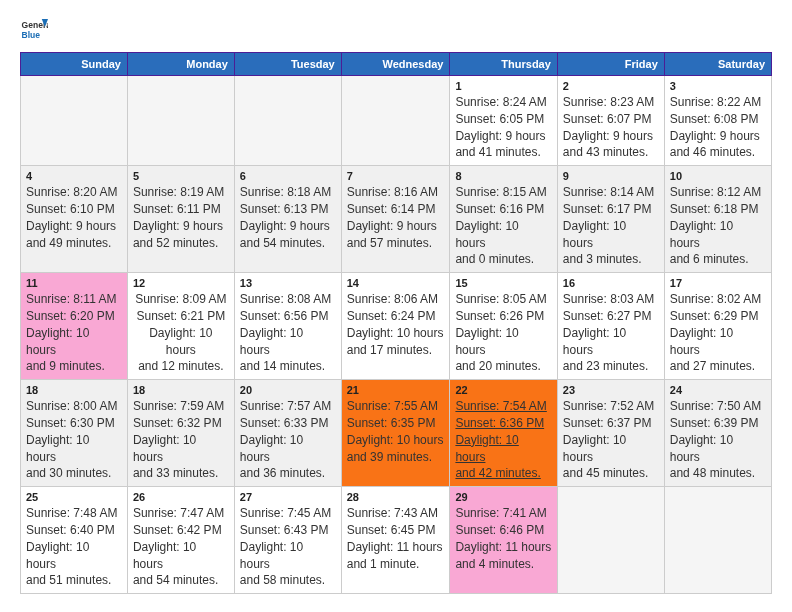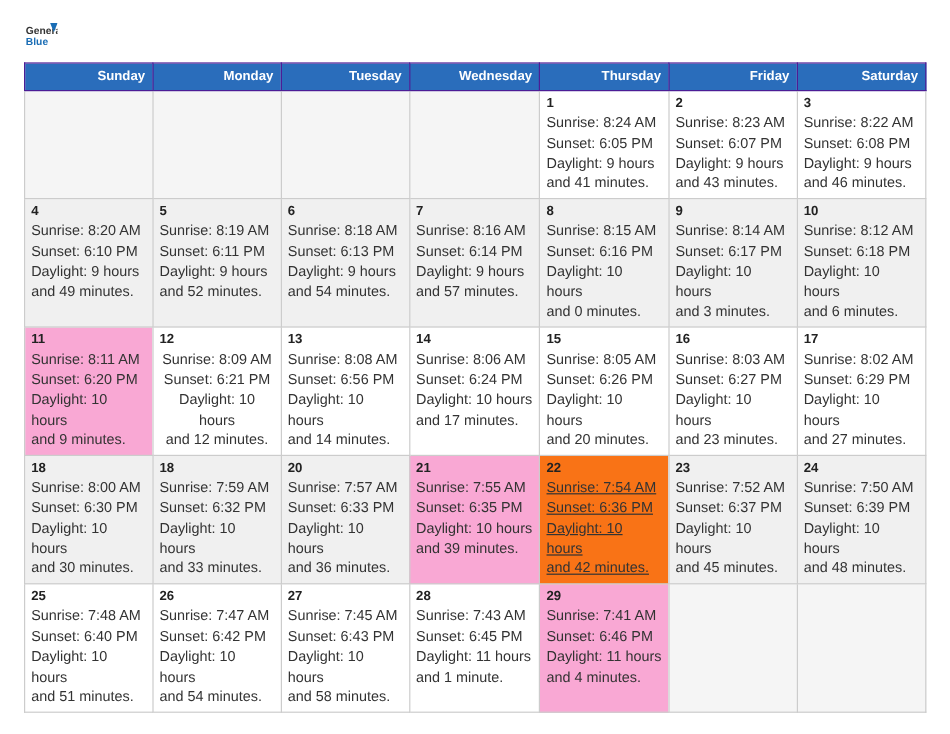--- a/index.html
+++ b/index.html
@@ -262,21 +262,21 @@
 Daylight: 10 hours
 and 33 minutes.</div>
           </td>
           <td style="background: rgb(240, 240, 240);">
             <span class="day-num">20</span>
             <div class="day-info" style="white-space: pre-line;">Sunrise: 7:57 AM
 Sunset: 6:33 PM
 Daylight: 10 hours
 and 36 minutes.</div>
           </td>
-          <td style="background: #f9a8d4;">
+          <td style="background: #f97316;">
             <span class="day-num">21</span>
             <div class="day-info" style="white-space: pre-line;">Sunrise: 7:55 AM
 Sunset: 6:35 PM
 Daylight: 10 hours
 and 39 minutes.</div>
           </td>
           <td style="background: #f97316;">
             <span class="day-num">22</span>
             <div class="day-info" style="white-space: pre-line; text-decoration: underline;">Sunrise: 7:54 AM
 Sunset: 6:36 PM

